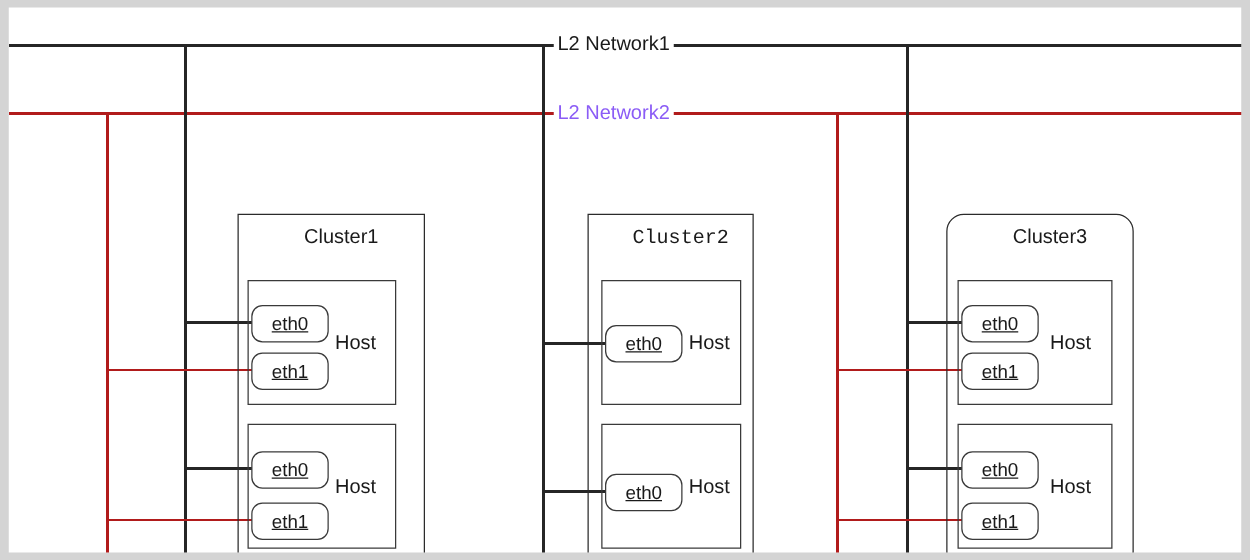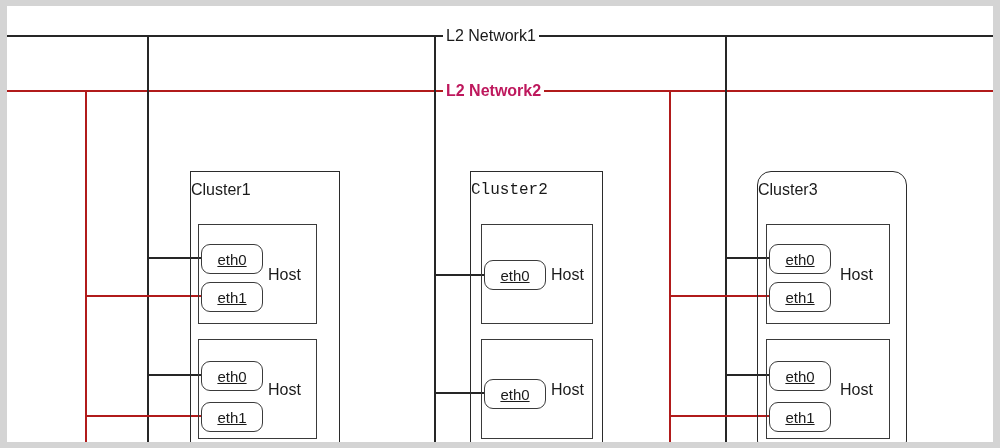--- a/index.html
+++ b/index.html
@@ -39,33 +39,34 @@
   }
   .net-label {
     position: absolute;
     font-size: 16px;
     line-height: 16px;
     white-space: nowrap;
     background: #ffffff;
     padding: 0 3px;
   }
   .net-label.black { color: #1a1a1a; }
-  .net-label.red   { color: #be185d; font-weight: bold; }
+  .net-label.red   { color: #8b5cf6; }
 
   .cluster {
     position: absolute;
     border: 1.6px solid #2b2b2b;
     background: transparent;
     box-sizing: border-box;
   }
   .cluster-title {
     position: absolute;
     top: 9px;
-    left: 0;
+    left: 16px;
     right: 0;
+    text-align: center;
     font-size: 16px;
     color: #1a1a1a;
     white-space: nowrap;
   }
   .host {
     position: absolute;
     border: 1.7px solid #3a3a3a;
     box-sizing: border-box;
     background: transparent;
   }

